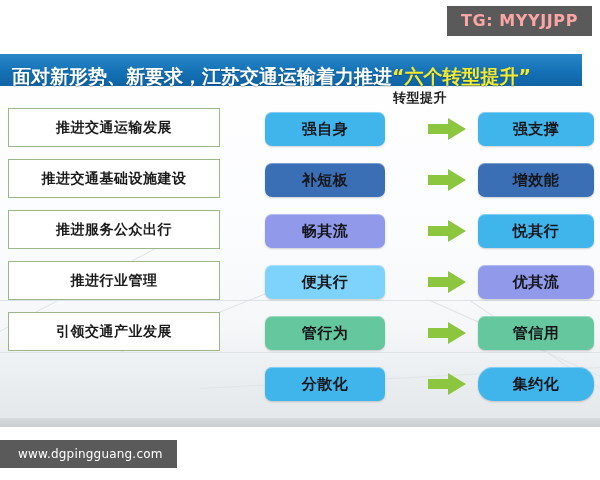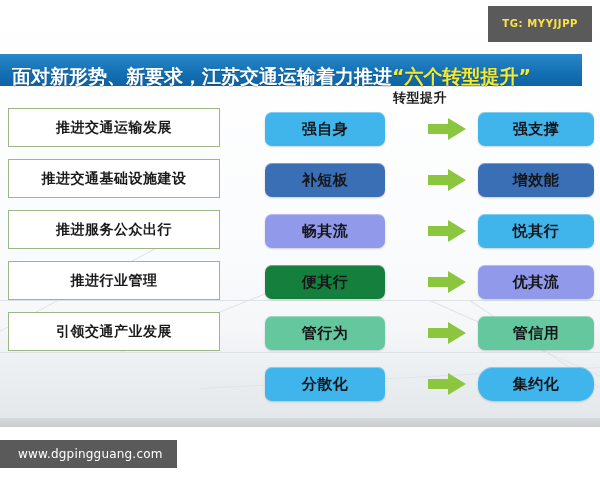--- a/index.html
+++ b/index.html
@@ -165,25 +165,25 @@
     white-space: nowrap;
     letter-spacing: 0.5px;
   }
 
   
   .tg-badge {
     position: absolute;
     right: 8px;
     top: 6px;
     background: #5a5a5a;
-    color: #fde047;
-    font-size: 10px;
+    color: #fca5a5;
+    font-size: 16px;
     font-weight: bold;
     letter-spacing: 0.6px;
-    padding: 13px 14px;
+    padding: 7px 14px;
     line-height: 1;
   }
   .watermark {
     position: absolute;
     left: 0;
     bottom: 12px;
     background: #5a5a5a;
     color: #ffffff;
     font-size: 12px;
     letter-spacing: 0.2px;
@@ -235,21 +235,21 @@
   <div class="col-mid">
     <div class="pill" style="background: rgb(63, 181, 236); box-shadow: rgba(255, 255, 255, 0.35) 0px 1px 0px inset, rgba(0, 0, 0, 0.18) 0px 1px 2px;">
         <span>强自身</span>
       </div>
     <div class="pill" style="background: rgb(58, 110, 181); box-shadow: rgba(255, 255, 255, 0.35) 0px 1px 0px inset, rgba(0, 0, 0, 0.18) 0px 1px 2px;">
         <span>补短板</span>
       </div>
     <div class="pill" style="background: rgb(144, 153, 234); box-shadow: rgba(255, 255, 255, 0.35) 0px 1px 0px inset, rgba(0, 0, 0, 0.18) 0px 1px 2px;">
         <span>畅其流</span>
       </div>
-    <div class="pill" style="background: #15803d; box-shadow: rgba(255, 255, 255, 0.35) 0px 1px 0px inset, rgba(0, 0, 0, 0.18) 0px 1px 2px;">
+    <div class="pill" style="background: #7dd3fc; box-shadow: rgba(255, 255, 255, 0.35) 0px 1px 0px inset, rgba(0, 0, 0, 0.18) 0px 1px 2px;">
         <span>便其行</span>
       </div>
     <div class="pill" style="background: rgb(100, 199, 157); box-shadow: rgba(255, 255, 255, 0.35) 0px 1px 0px inset, rgba(0, 0, 0, 0.18) 0px 1px 2px;">
         <span>管行为</span>
       </div>
     <div class="pill" style="background: rgb(63, 181, 236); box-shadow: rgba(255, 255, 255, 0.35) 0px 1px 0px inset, rgba(0, 0, 0, 0.18) 0px 1px 2px;">
         <span>分散化</span>
       </div>
   </div>
 

